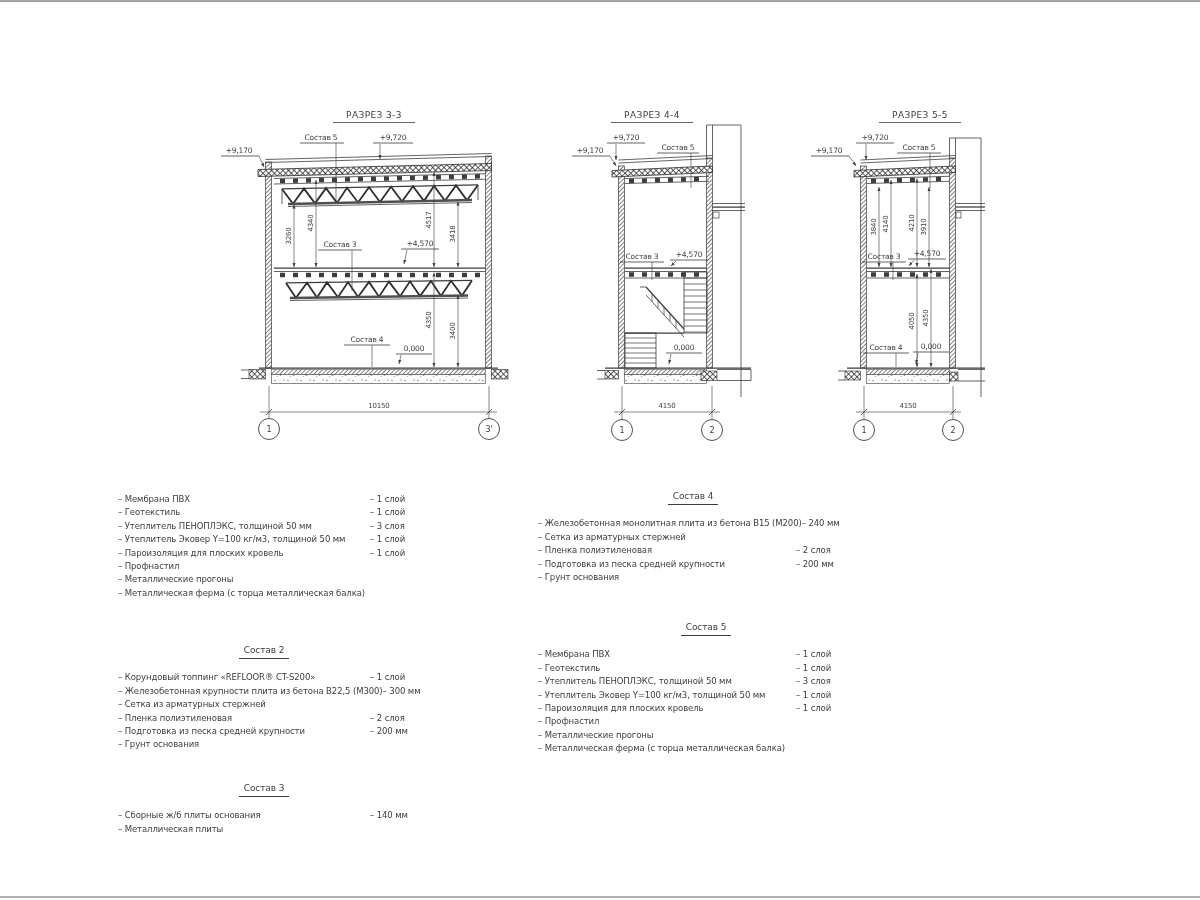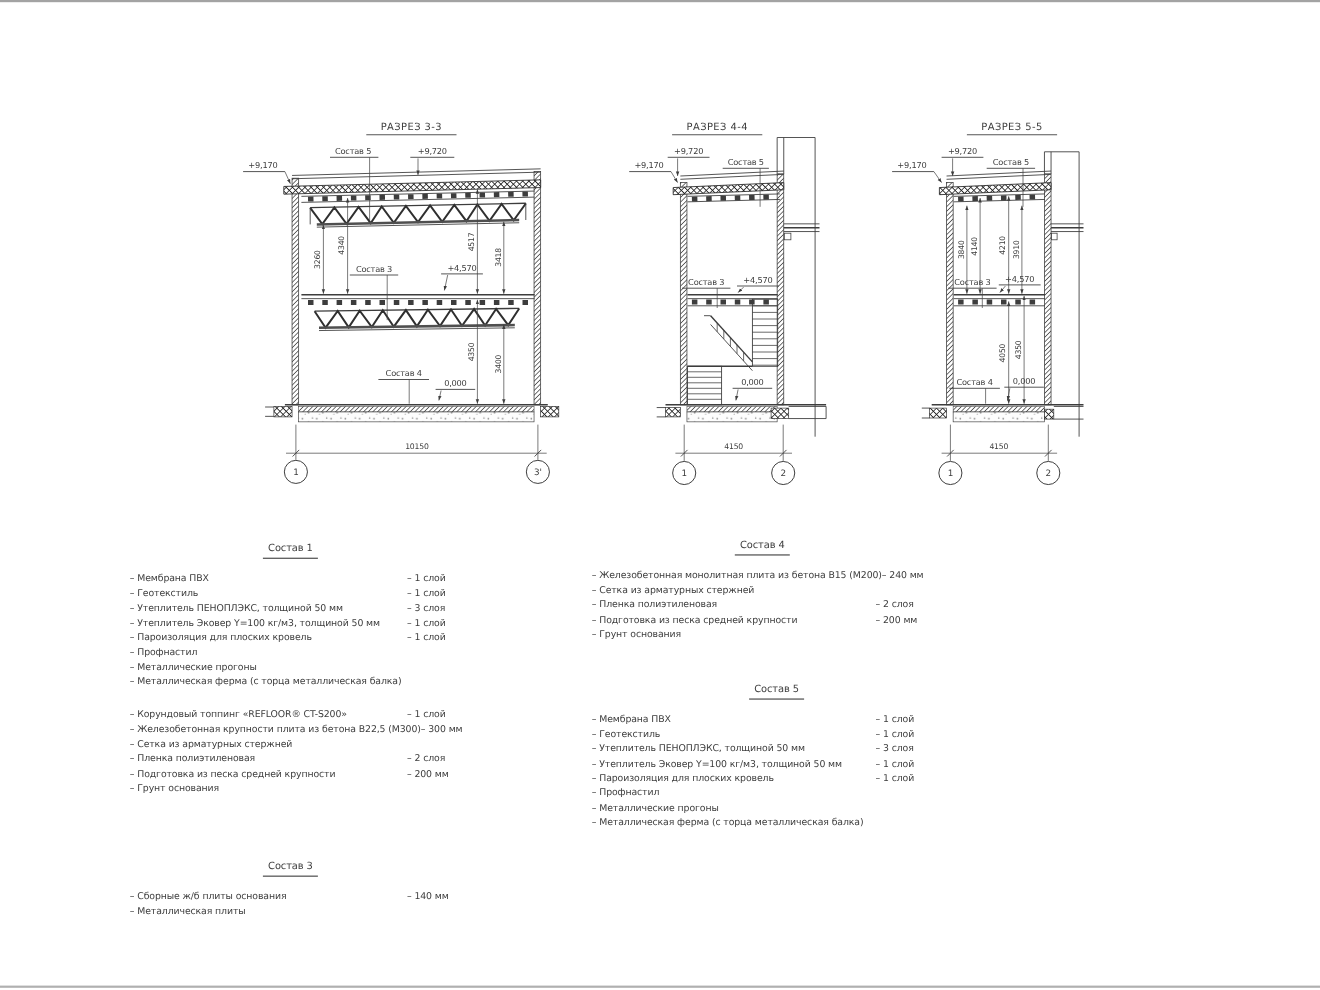--- a/index.html
+++ b/index.html
@@ -334,21 +334,20 @@
       <text class="dimt" x="908" y="408" text-anchor="middle">4150</text>
       <circle cx="864" cy="430" r="10.5" fill="#fff" stroke="#3d3d3d" stroke-width=".9"></circle>
       <text class="bub" x="864" y="433" text-anchor="middle">1</text>
       <circle cx="953" cy="430" r="10.5" fill="#fff" stroke="#3d3d3d" stroke-width=".9"></circle>
       <text class="bub" x="953" y="433" text-anchor="middle">2</text>
     </g>
   </g>
 </svg>
 
 <div class="comp" style="left:118px;top:493px;width:292px">
-  <div class="comp-title"><span>Состав 1</span></div>
   <div class="comp-row">
       <span class="nm">– Мембрана ПВХ</span>
       <span class="qty">– 1 слой</span>
     </div>
   <div class="comp-row">
       <span class="nm">– Геотекстиль</span>
       <span class="qty">– 1 слой</span>
     </div>
   <div class="comp-row">
       <span class="nm">– Утеплитель ПЕНОПЛЭКС, толщиной 50 мм</span>
@@ -370,20 +369,21 @@
       <span class="nm">– Металлические прогоны</span>
       <span class="qty"></span>
     </div>
   <div class="comp-row">
       <span class="nm">– Металлическая ферма (с торца металлическая балка)</span>
       <span class="qty"></span>
     </div>
 </div>
 
 <div class="comp" style="left:118px;top:644px;width:292px">
+  <div class="comp-title"><span>Состав 2</span></div>
   <div class="comp-row">
       <span class="nm">– Корундовый топпинг «REFLOOR® CT-S200»</span>
       <span class="qty">– 1 слой</span>
     </div>
   <div class="comp-row">
       <span class="nm">– Железобетонная  крупности плита из бетона B22,5 (М300)</span>
       <span class="qty">– 300 мм</span>
     </div>
   <div class="comp-row">
       <span class="nm">– Сетка из арматурных стержней</span>

